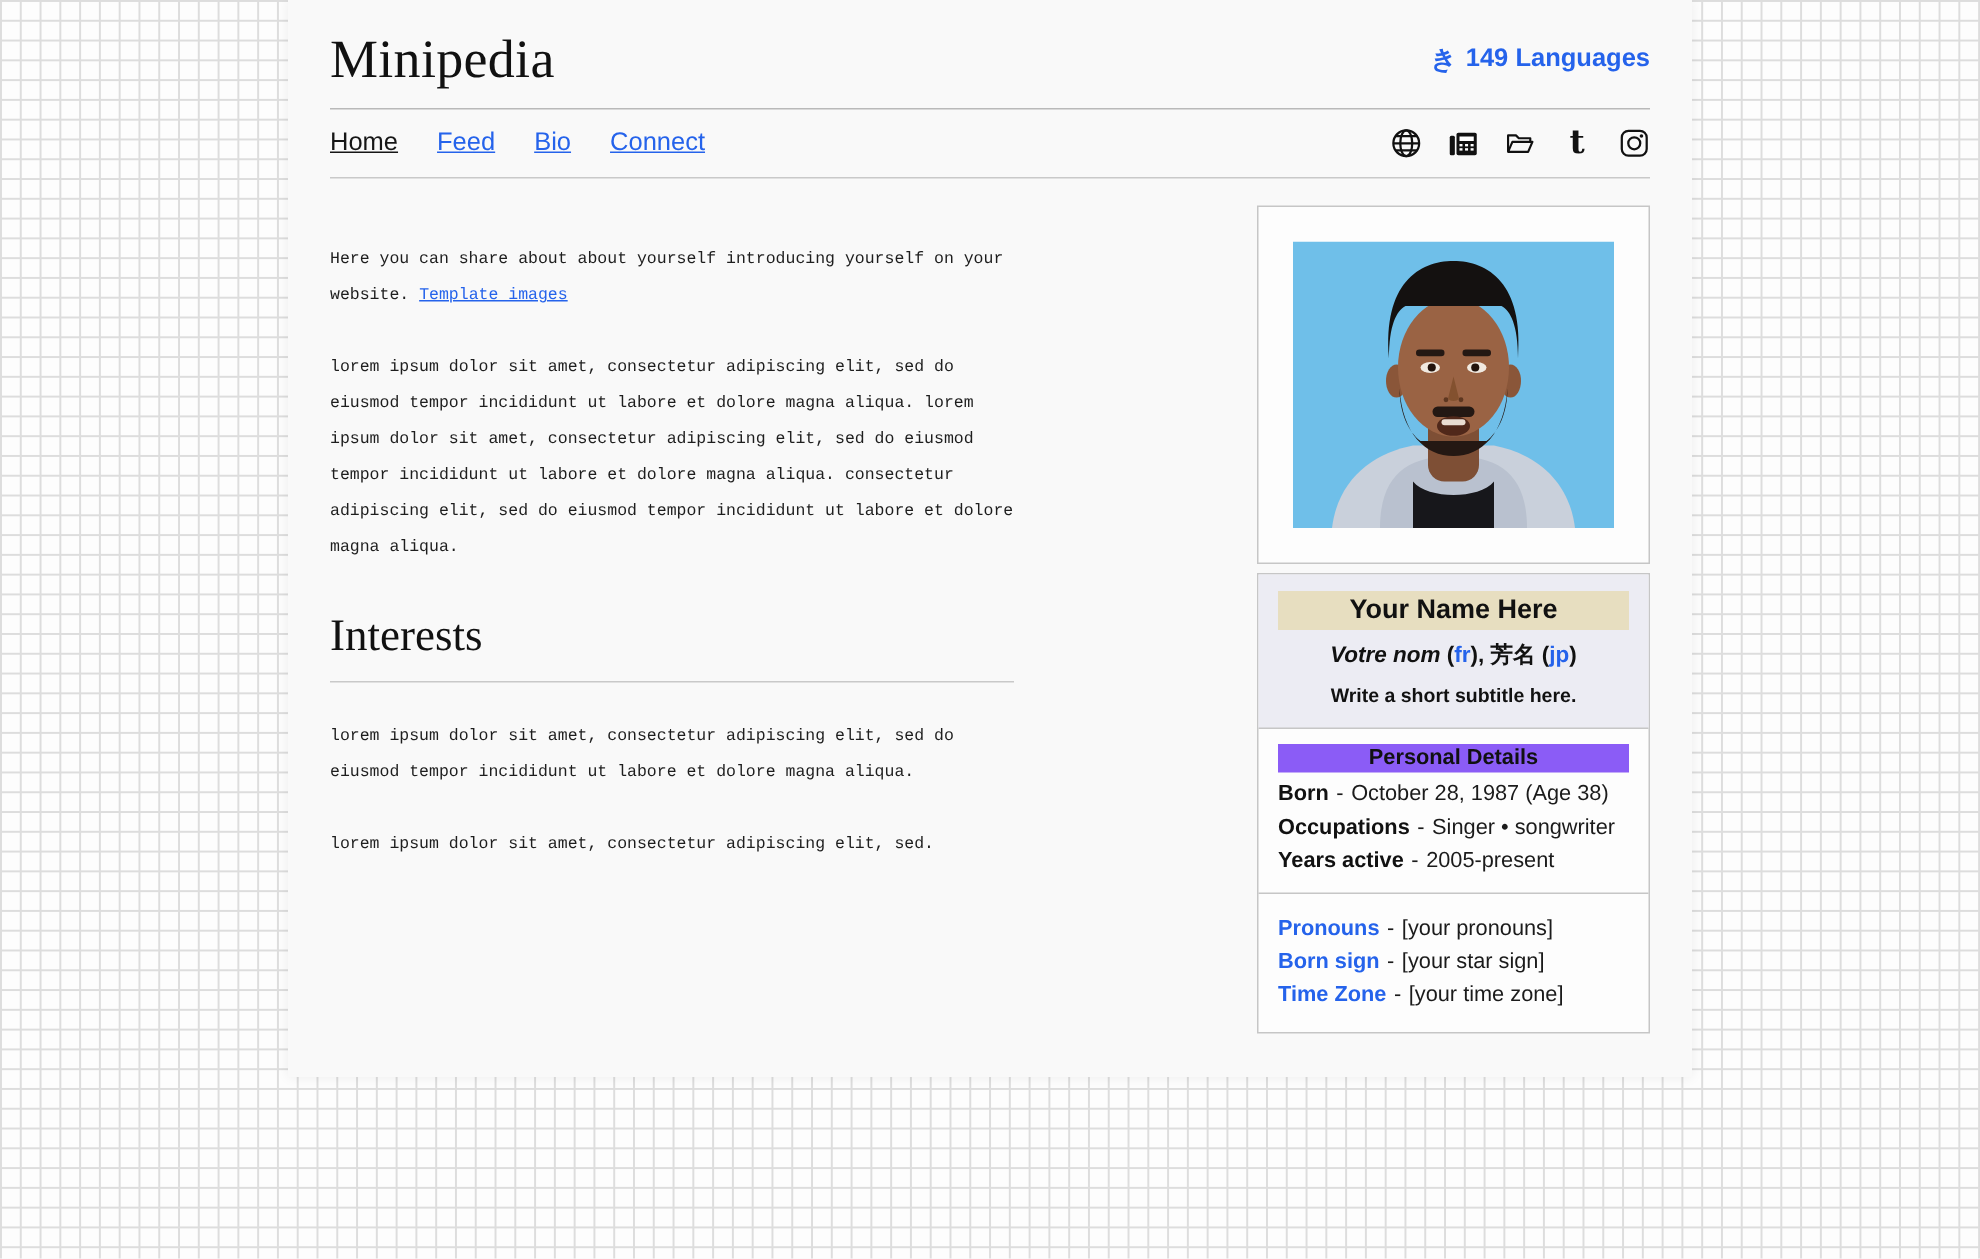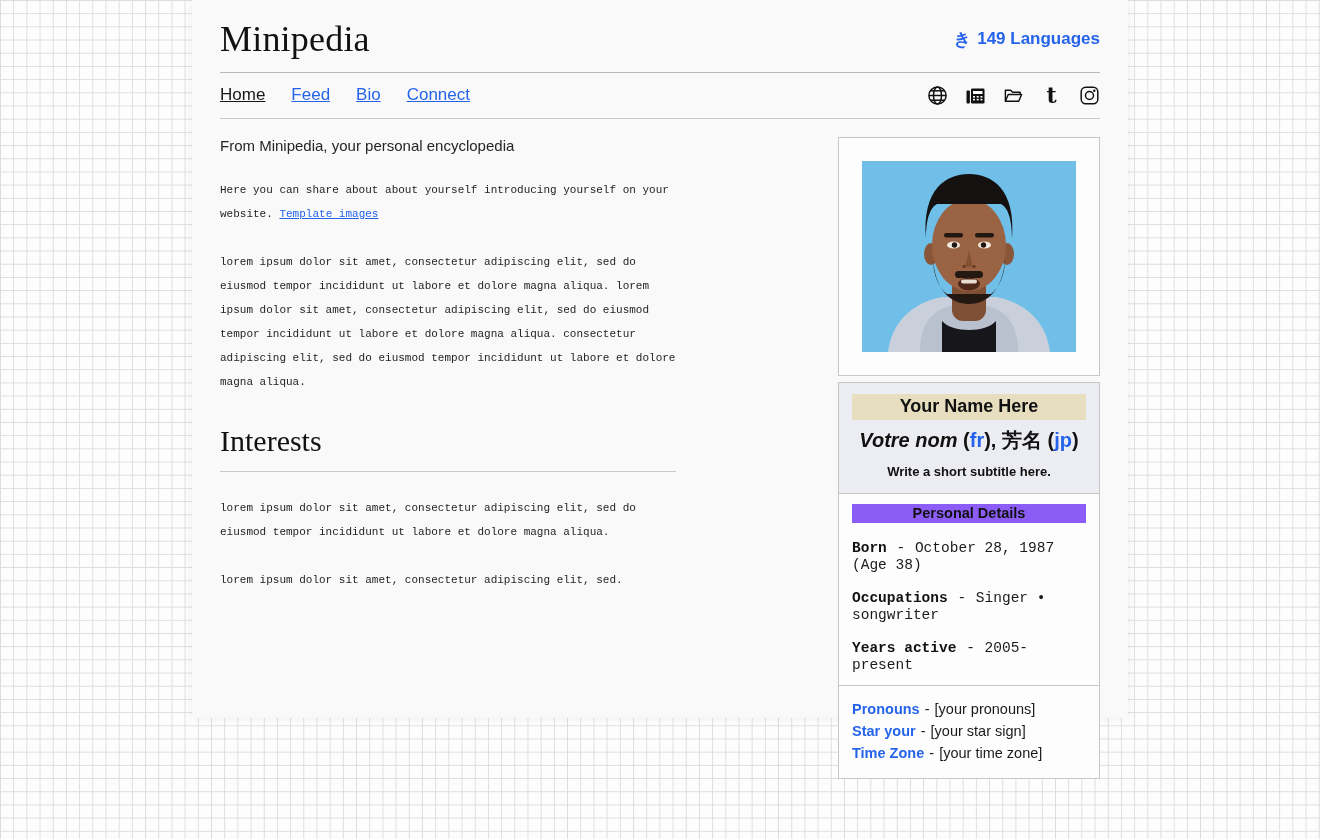--- a/index.html
+++ b/index.html
@@ -102,34 +102,34 @@
     padding: 11px 13px 14px 13px;
     text-align: center;
   }
   .name-bar {
     background: #e7dec0;
     font-weight: 700;
     font-size: 18px;
     color: #111;
     padding: 2px 0 3px 0;
   }
-  .alt-names { margin-top: 7px; font-weight: 700; font-size: 20px; color: #111; }
+  .alt-names { margin-top: 7px; font-weight: 700; font-size: 15px; color: #111; }
   .alt-fr { font-style: italic; }
   .lang-code { color: #2563eb; cursor: pointer; }
   .subtitle { margin-top: 10px; font-weight: 700; font-size: 13px; color: #111; }
   .infobox-details { border-bottom: 1px solid #c6c6c6; padding: 10px 13px 12px 13px; }
   .details-bar {
     background: #8b5cf6;
     font-weight: 700;
     font-size: 14.5px;
     text-align: center;
     padding: 1px 0 2px 0;
     color: #111;
   }
-  .detail-row { margin-top: 17px; line-height: 16.5px; color: #1b1b1b; font-family: Liberation Mono, monospace; }
+  .detail-row { margin-top: 6px; line-height: 16.5px; color: #1b1b1b; }
   .detail-row b { color: #111; }
   .sep { margin: 0 1px; }
   .infobox-links { padding: 12px 13px 14px 13px; }
   .link-row { line-height: 22px; color: #1b1b1b; }
   .link-row .side-link { color: #2563eb; font-weight: 700; cursor: pointer; text-decoration: none; }
 </style>
 </head>
 <body>
 
 <div class="page">
@@ -191,21 +191,20 @@
           <circle cx="15.3" cy="5.7" r="1.2" fill="#111" stroke="none"></circle>
         </svg>
       </span>
     </div>
   </div>
   <hr class="rule2">
 
   <div class="content">
 
     <div class="main-col">
-      <div class="tagline">From Minipedia, your personal encyclopedia</div>
 
       <p class="para"><span>Here you can share about about yourself introducing yourself on your website. </span><a class="inline-link">Template images</a></p>
 
       <p class="para">lorem ipsum dolor sit amet, consectetur adipiscing elit, sed do eiusmod tempor incididunt ut labore et dolore magna aliqua. lorem ipsum dolor sit amet, consectetur adipiscing elit, sed do eiusmod tempor incididunt ut labore et dolore magna aliqua. consectetur adipiscing elit, sed do eiusmod tempor incididunt ut labore et dolore magna aliqua.</p>
 
       <h2 class="section-heading">Interests</h2>
       <hr class="section-rule">
 
       <p class="para">lorem ipsum dolor sit amet, consectetur adipiscing elit, sed do eiusmod tempor incididunt ut labore et dolore magna aliqua.</p>
       <p class="para">lorem ipsum dolor sit amet, consectetur adipiscing elit, sed.</p>
@@ -260,20 +259,20 @@
 
         <div class="infobox-details">
           <div class="details-bar">Personal Details</div>
           <div class="detail-row"><b>Born</b> <span class="sep">-</span> <span>October 28, 1987 (Age 38)</span></div>
           <div class="detail-row"><b>Occupations</b> <span class="sep">-</span> <span>Singer • songwriter</span></div>
           <div class="detail-row"><b>Years active</b> <span class="sep">-</span> <span>2005-present</span></div>
         </div>
 
         <div class="infobox-links">
           <div class="link-row"><a class="side-link">Pronouns</a> <span class="sep">-</span> <span>[your pronouns]</span></div>
-          <div class="link-row"><a class="side-link">Star your</a> <span class="sep">-</span> <span>[your star sign]</span></div>
+          <div class="link-row"><a class="side-link">Born sign</a> <span class="sep">-</span> <span>[your star sign]</span></div>
           <div class="link-row"><a class="side-link">Time Zone</a> <span class="sep">-</span> <span>[your time zone]</span></div>
         </div>
       </div>
 
     </div>
   </div>
 </div>
 
 </body></html>

